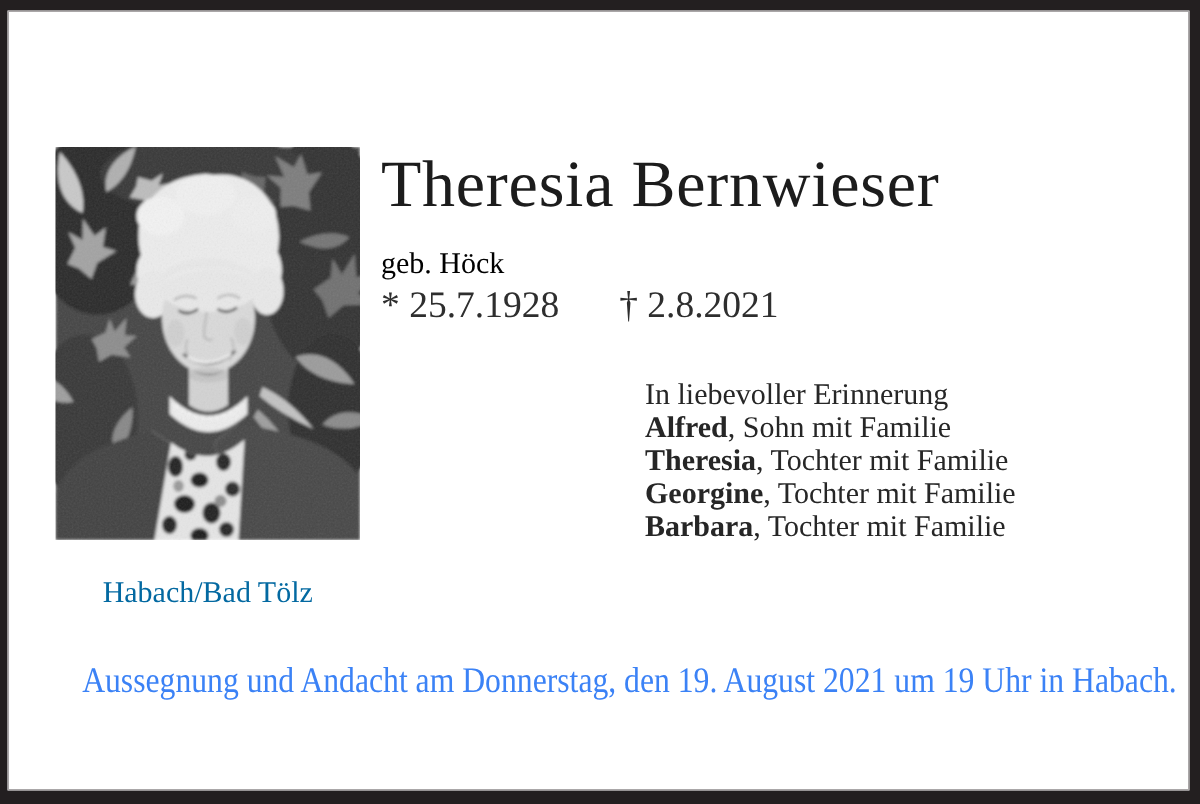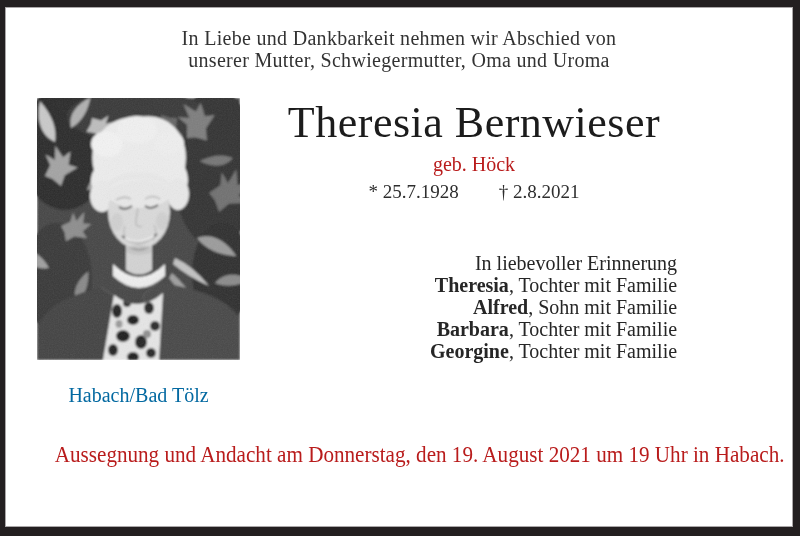--- a/index.html
+++ b/index.html
@@ -32,58 +32,53 @@
     position: absolute; left: 32px; top: 91px;
     width: 203px; height: 262px;
   }
   .photo svg { display: block; width: 203px; height: 262px; }
   .caption {
     position: absolute; left: 32px; top: 377px; width: 203px;
     text-align: center; font-size: 20px; color: #0369a1;
   }
   .headblock {
     position: absolute; left: 249px; top: 92px; width: 440px;
-    text-align: center;
     font-family: Liberation Serif, serif;
   }
   .name {
     font-size: 44px; line-height: 47px;
     letter-spacing: 0.5px; color: #1c1c1c;
     white-space: nowrap;
   }
-  .maiden { font-size: 20px; line-height: 22px; margin-top: 7px; color: #b91c1c; }
-  .dates  { font-size: 19px; line-height: 23px; margin-top: 5px; color: #2e2e2e; }
+  .maiden { font-size: 20px; line-height: 22px; margin-top: 19px; color: #000000; }
+  .dates  { font-size: 25px; line-height: 23px; margin-top: 5px; color: #2e2e2e; }
   .dates .death { display: inline-block; margin-left: 40px; }
   .memoriam {
     position: absolute; left: 425px; top: 245px;
-    font-size: 20px; line-height: 22px; color: #262626; text-align: right;
+    font-size: 20px; line-height: 22px; color: #262626;
   }
   .fam-name { font-weight: bold; }
   .funeral {
     position: absolute; left: 0; top: 436px; width: 100%;
-    text-align: center; color: #b91c1c;
+    text-align: center; color: #3b82f6;
   }
   .funeral .fline { line-height: 22px; height: 22px; }
   .funeral .fline span {
     display: inline-block;
     font-size: 24px; line-height: 22px;
     transform: scaleX(0.88);
     transform-origin: 50% 50%;
     white-space: nowrap;
   }
 </style>
 </head>
 <body>
 
 <div class="card">
 
-  <div class="intro">
-    <div>In Liebe und Dankbarkeit nehmen wir Abschied von</div>
-    <div>unserer Mutter, Schwiegermutter, Oma und Uroma</div>
-  </div>
 
   <div class="photo">
     <svg viewBox="0 0 203 262" xmlns="http://www.w3.org/2000/svg">
       <defs>
         <filter id="soften" x="-5%" y="-5%" width="110%" height="110%">
           <feGaussianBlur stdDeviation="0.9"></feGaussianBlur>
         </filter>
         <filter id="grainF">
           <feTurbulence type="fractalNoise" baseFrequency="0.8" numOctaves="2" stitchTiles="stitch"></feTurbulence>
           <feColorMatrix type="saturate" values="0"></feColorMatrix>
@@ -189,23 +184,23 @@
   <div class="headblock">
     <div class="name">Theresia Bernwieser</div>
     <div class="maiden">geb. Höck</div>
     <div class="dates">
       <span class="birth">* 25.7.1928</span><span class="death">† 2.8.2021</span>
     </div>
   </div>
 
   <div class="memoriam">
     <div>In liebevoller Erinnerung</div>
+    <div class="fam-line"><span class="fam-name">Alfred</span><span>, Sohn mit Familie</span></div>
     <div class="fam-line"><span class="fam-name">Theresia</span><span>, Tochter mit Familie</span></div>
-    <div class="fam-line"><span class="fam-name">Alfred</span><span>, Sohn mit Familie</span></div>
+    <div class="fam-line"><span class="fam-name">Georgine</span><span>, Tochter mit Familie</span></div>
     <div class="fam-line"><span class="fam-name">Barbara</span><span>, Tochter mit Familie</span></div>
-    <div class="fam-line"><span class="fam-name">Georgine</span><span>, Tochter mit Familie</span></div>
   </div>
 
   <div class="funeral">
     <div class="fline"><span>Aussegnung und Andacht am Donnerstag, den 19. August 2021 um 19 Uhr in Habach.</span></div>
   </div>
 
 </div>
 
 </body></html>

